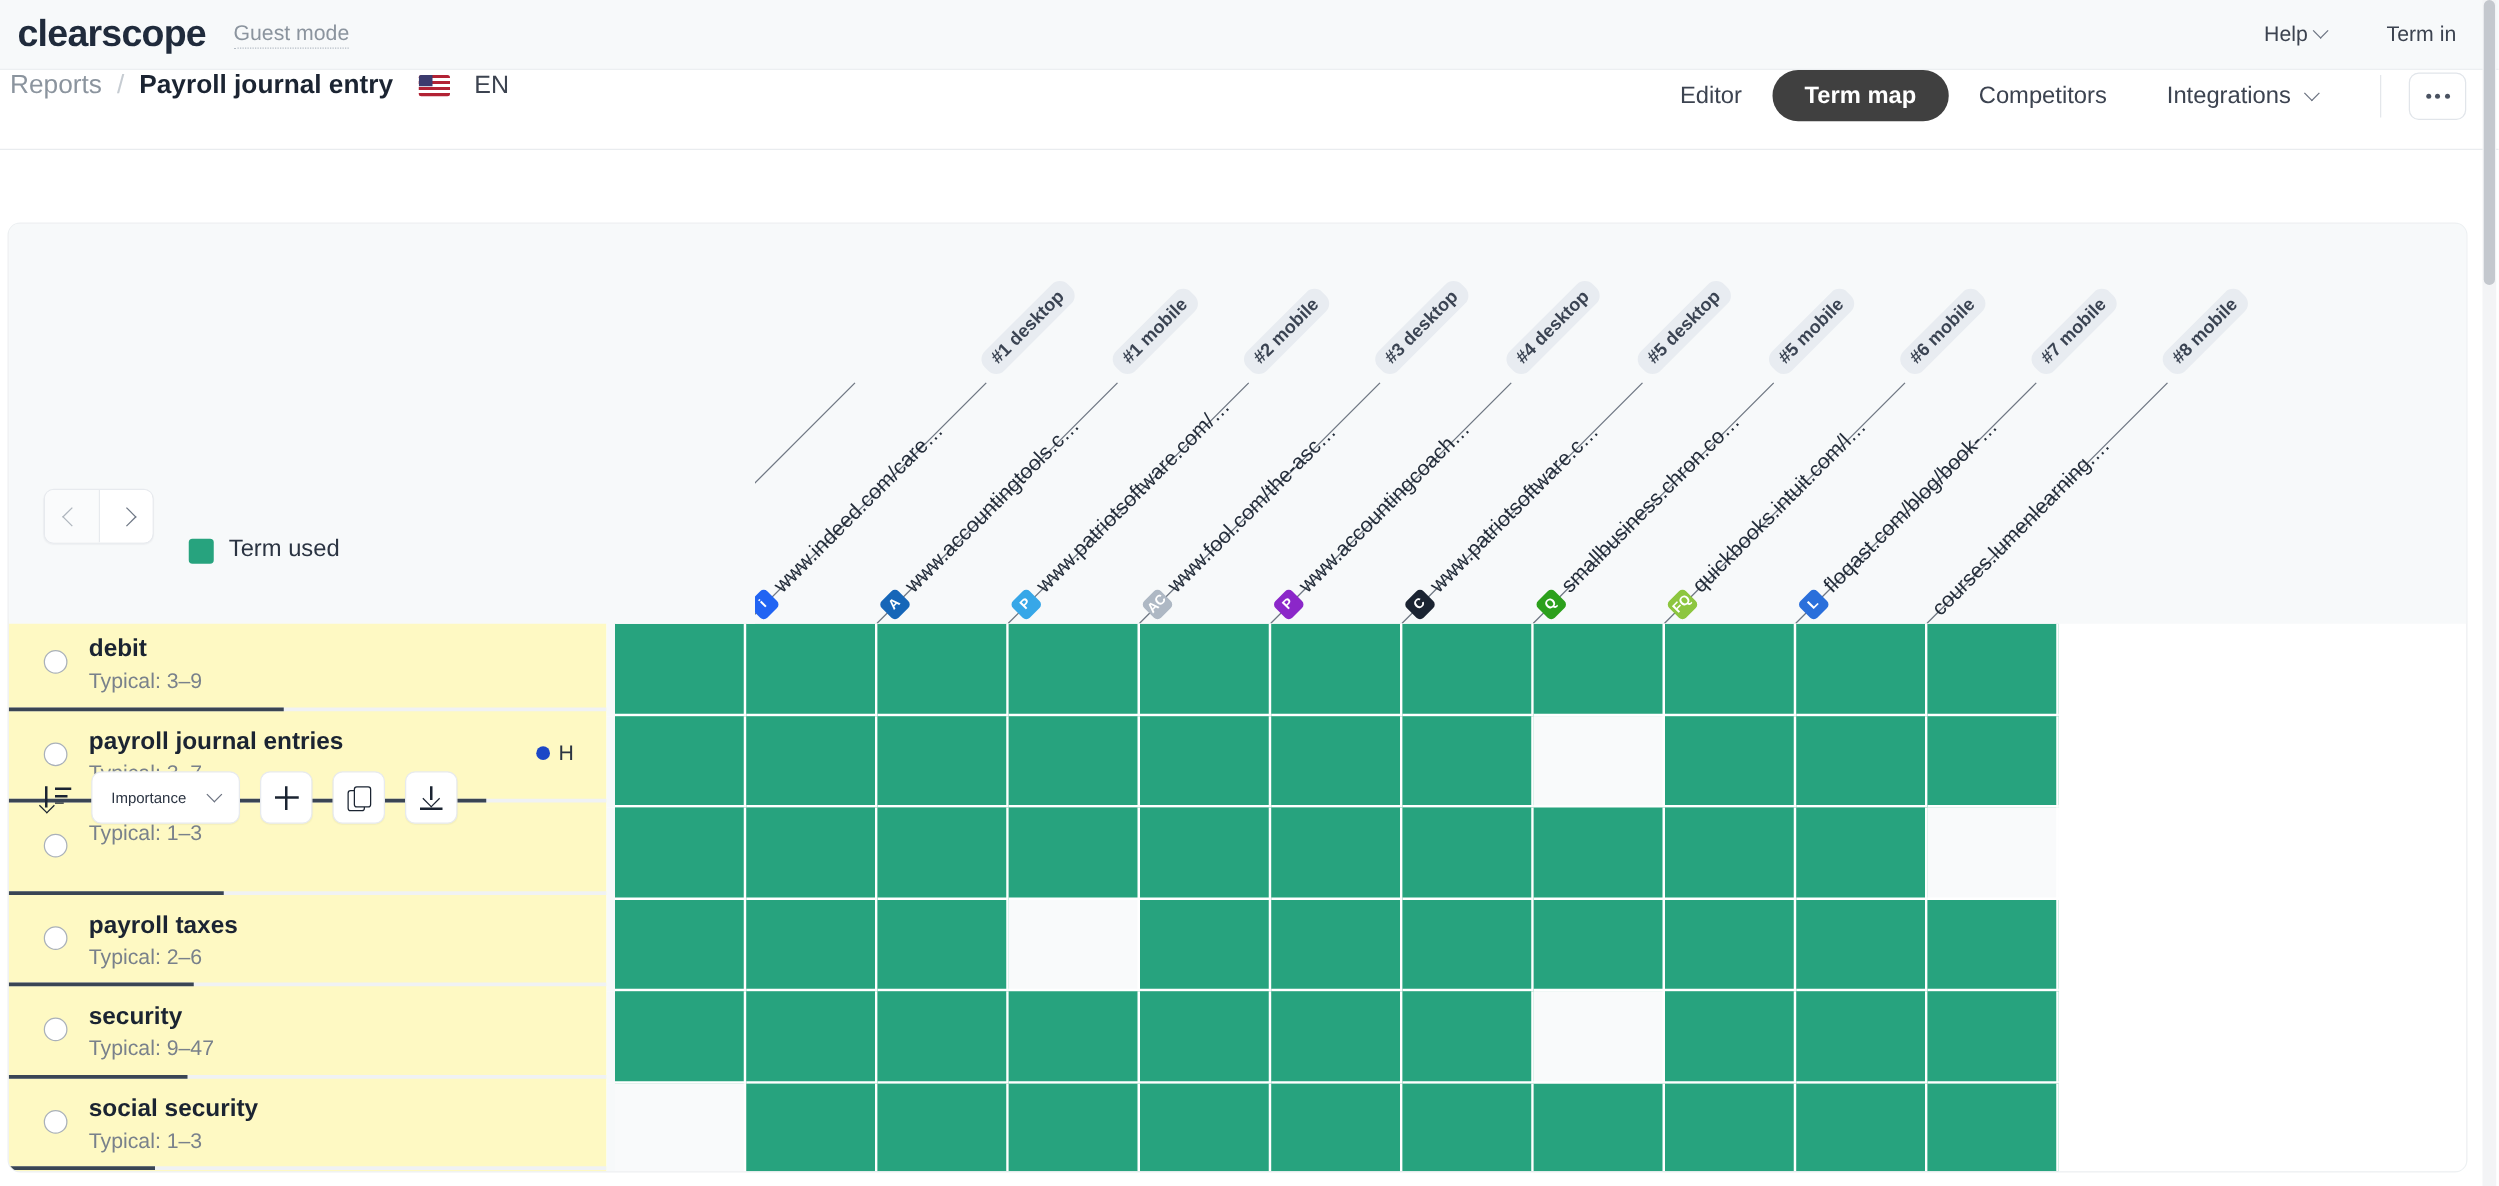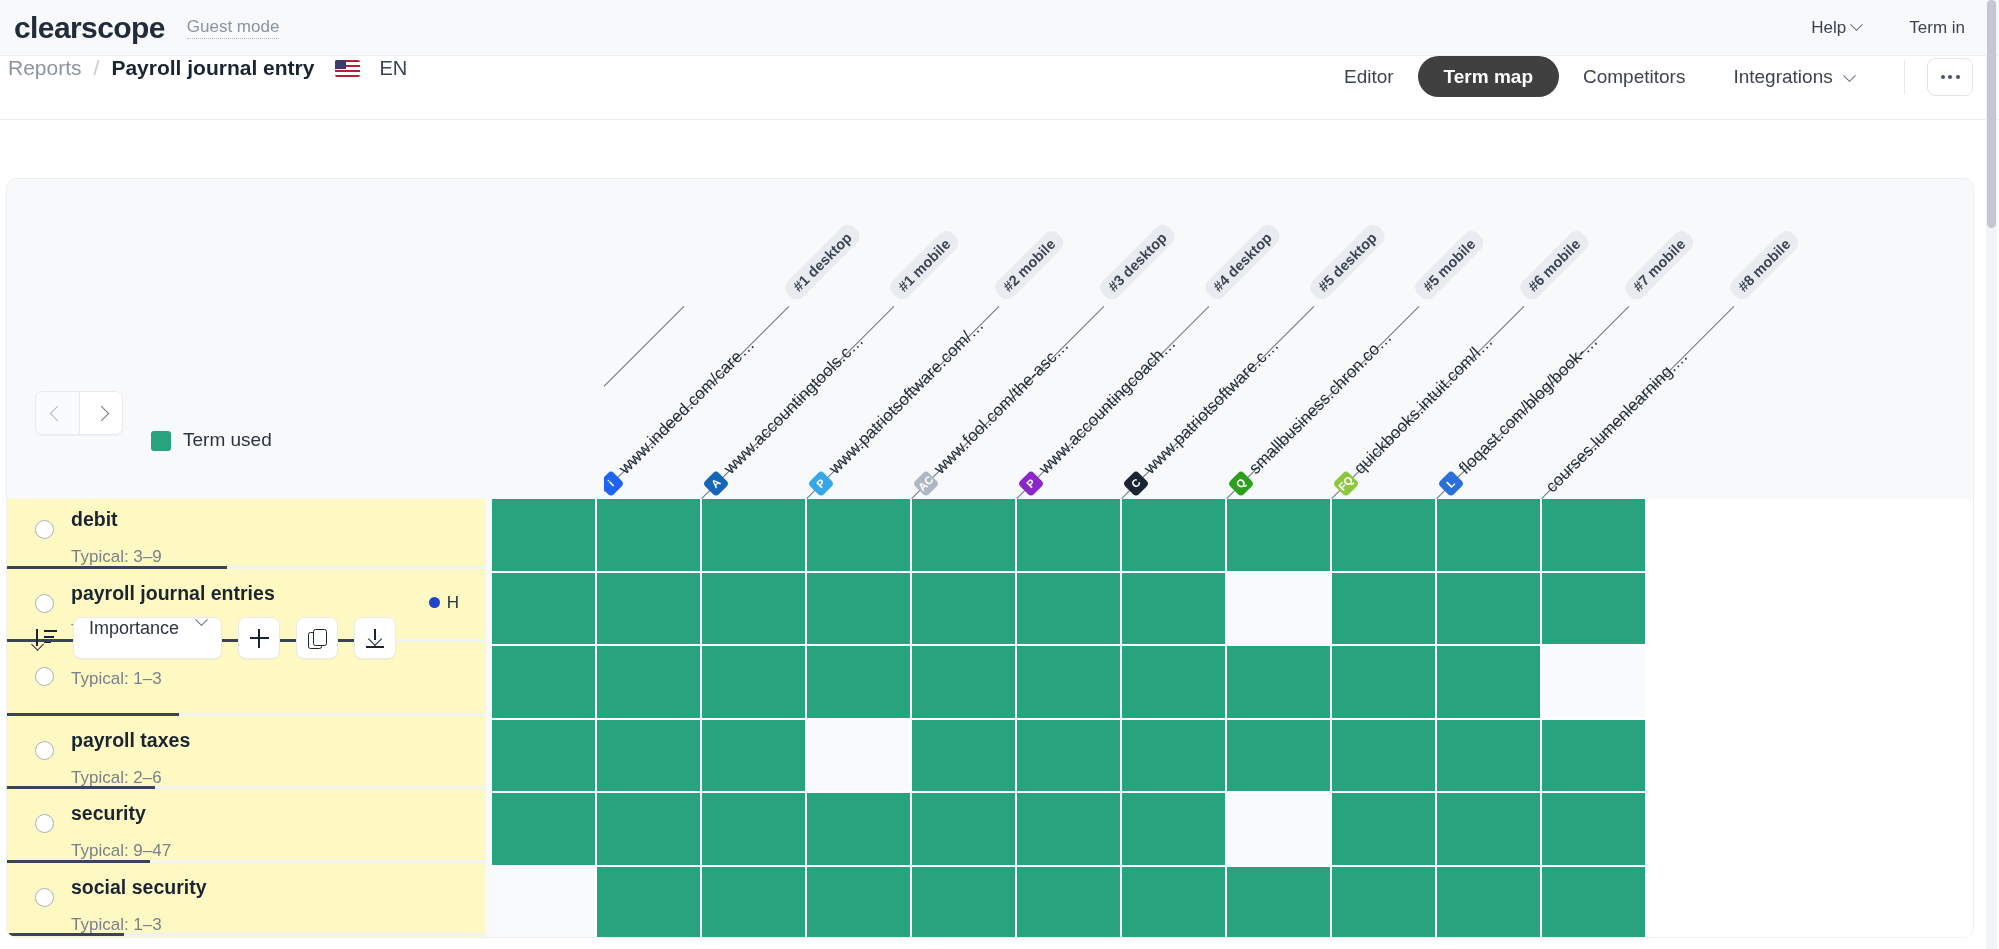--- a/index.html
+++ b/index.html
@@ -109,23 +109,23 @@
   }
   .sort-ico::after{
     content:""; position:absolute; left:-2.5px; top:13px; width:8px;height:8px;
     border-left:1.8px solid #1b2432; border-bottom:1.8px solid #1b2432; transform:rotate(-45deg);
   }
   .sort-lines{ position:absolute; right:0; top:3px; width:13px; }
   .sort-lines i{ display:block; height:1.8px; background:#1b2432; margin-bottom:4px;}
   .sort-lines i:nth-child(1){width:13px} .sort-lines i:nth-child(2){width:10px} .sort-lines i:nth-child(3){width:7px}
 
   .select{
-    display:flex;gap:18px;
+    display:flex;align-items:center;gap:18px;
     height:42px;padding:0 15px; background:#fff;border:1px solid #e7eaee;border-radius:8px;
-    font-size:18px;color:#2b3442;cursor:pointer;box-shadow:0 1px 1px rgba(16,24,40,.04);
+    font-size:12px;color:#2b3442;cursor:pointer;box-shadow:0 1px 1px rgba(16,24,40,.04);
   }
   .sq-btn{
     width:42px;height:42px;background:#fff;border:1px solid #e7eaee;border-radius:8px;
     display:flex;align-items:center;justify-content:center;cursor:pointer;
     box-shadow:0 1px 1px rgba(16,24,40,.04);
   }
   .plus{position:relative;width:19px;height:19px;}
   .plus::before,.plus::after{content:"";position:absolute;background:#1b2432;}
   .plus::before{left:8.5px;top:0;width:2px;height:19px;}
   .plus::after{top:8.5px;left:0;height:2px;width:19px;}
@@ -170,21 +170,21 @@
   .term{
     position:relative; height:73.5px; padding:12px 0 0 28px;
     display:flex; align-items:flex-start; gap:17px;
   }
   .radio{
     width:19px;height:19px;border:1.6px solid #aab1ba;border-radius:50%;
     margin-top:13px; flex:0 0 auto; cursor:pointer; background:#fff;
   }
   .term-txt{ flex:1 1 auto; }
   .term-name{ font-size:19.5px; font-weight:700; color:#1b2432; line-height:25px; }
-  .term-typ{ font-size:17px; color:#79818b; margin-top:15px; }
+  .term-typ{ font-size:17px; color:#79818b; margin-top:3px; }
   .hbadge{
     position:absolute; right:26px; top:24px; display:flex; align-items:center; gap:7px;
     font-size:17px; color:#2b3442;
   }
   .hdot{ width:11px;height:11px;border-radius:50%;background:#1c47c7;display:block; }
   .underbar{
     position:absolute; left:0; bottom:0; height:3px; width:100%;
     background:#f0f2f4;
   }
   .underbar i{ display:block; height:3px; background:#3a4554; }

